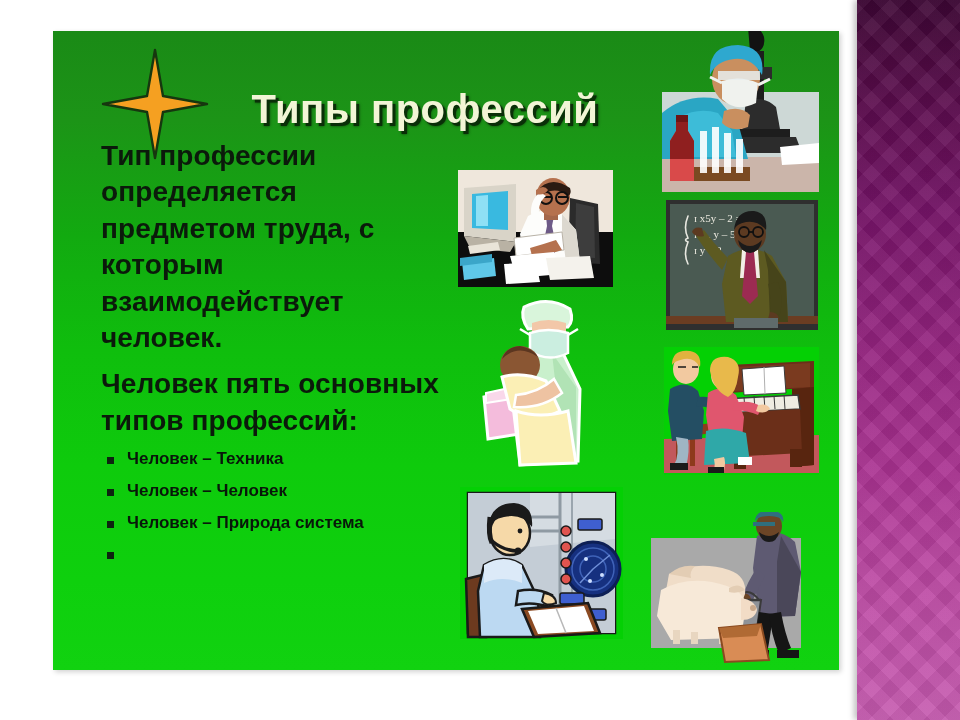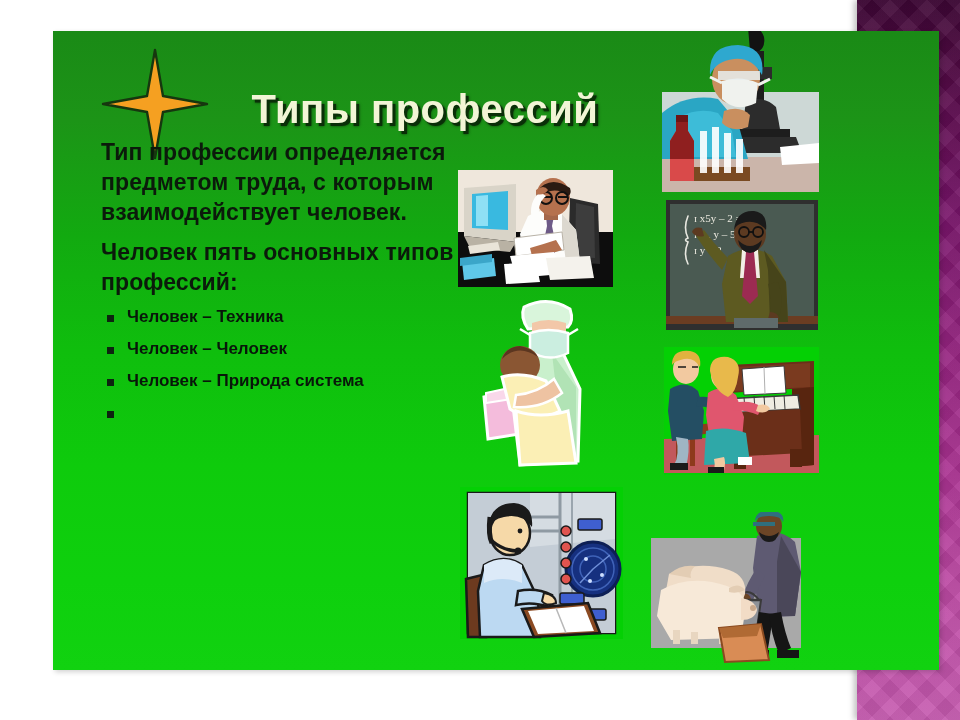--- a/index.html
+++ b/index.html
@@ -8,36 +8,36 @@
 
   
   #purple-band{position:absolute;left:857px;top:0;width:103px;height:720px;
      background:
        repeating-linear-gradient(45deg, rgba(255,255,255,.045) 0 13px, rgba(0,0,0,.045) 13px 26px),
        repeating-linear-gradient(-45deg, rgba(255,255,255,.045) 0 13px, rgba(0,0,0,.045) 13px 26px),
        linear-gradient(180deg,#3d0634 0%,#5a0b4c 14%,#78156a 30%,#94237f 48%,#ab3392 66%,#bd4aa4 82%,#c65bb0 100%);
      box-shadow:-3px 0 6px rgba(0,0,0,.25);}
 
   
-  #slide{position:absolute;left:53px;top:31px;width:886px;height:639px;
+  #slide{position:absolute;left:53px;top:31px;width:786px;height:639px;
      background:linear-gradient(180deg,#1a8a16 0%,#1c9417 14%,#12aa10 32%,#0fbe0d 50%,#0ecb0c 68%,#0ed00d 86%,#11d210 100%);
      box-shadow:2px 2px 5px rgba(0,0,0,.18);overflow:hidden;}
 
   
   #star{position:absolute;left:101px;top:48px;width:108px;height:112px;}
 
   
   #title{position:absolute;left:190px;top:88px;width:470px;
      text-align:center;font-size:40px;font-weight:bold;color:#f2f5d6;
      letter-spacing:.5px;line-height:1.05;
      text-shadow:3px 3px 0 #0a2f08, 3px 3px 3px rgba(0,0,0,.6);}
 
   
   #textcol{position:absolute;left:45px;top:138px;width:355px;color:#06120a;}
-  .para{font-size:23px;line-height:1.30;margin:0 0 10px 0;font-weight:600;
+  .para{font-size:28px;line-height:1.30;margin:0 0 10px 0;font-weight:600;
         color:#0b1a0b;letter-spacing:.1px;}
   ul.bullets{list-style:none;margin:6px 0 0 0;padding:0;}
   ul.bullets li{position:relative;padding-left:26px;margin:0 0 12px 0;
         font-size:17px;line-height:1.16;font-weight:600;color:#08170a;}
   ul.bullets li .sq{position:absolute;left:6px;top:8px;width:7px;height:7px;
         background:#0d2410;}
 
   
   .pic{position:absolute;}
   .pic svg{display:block;}

